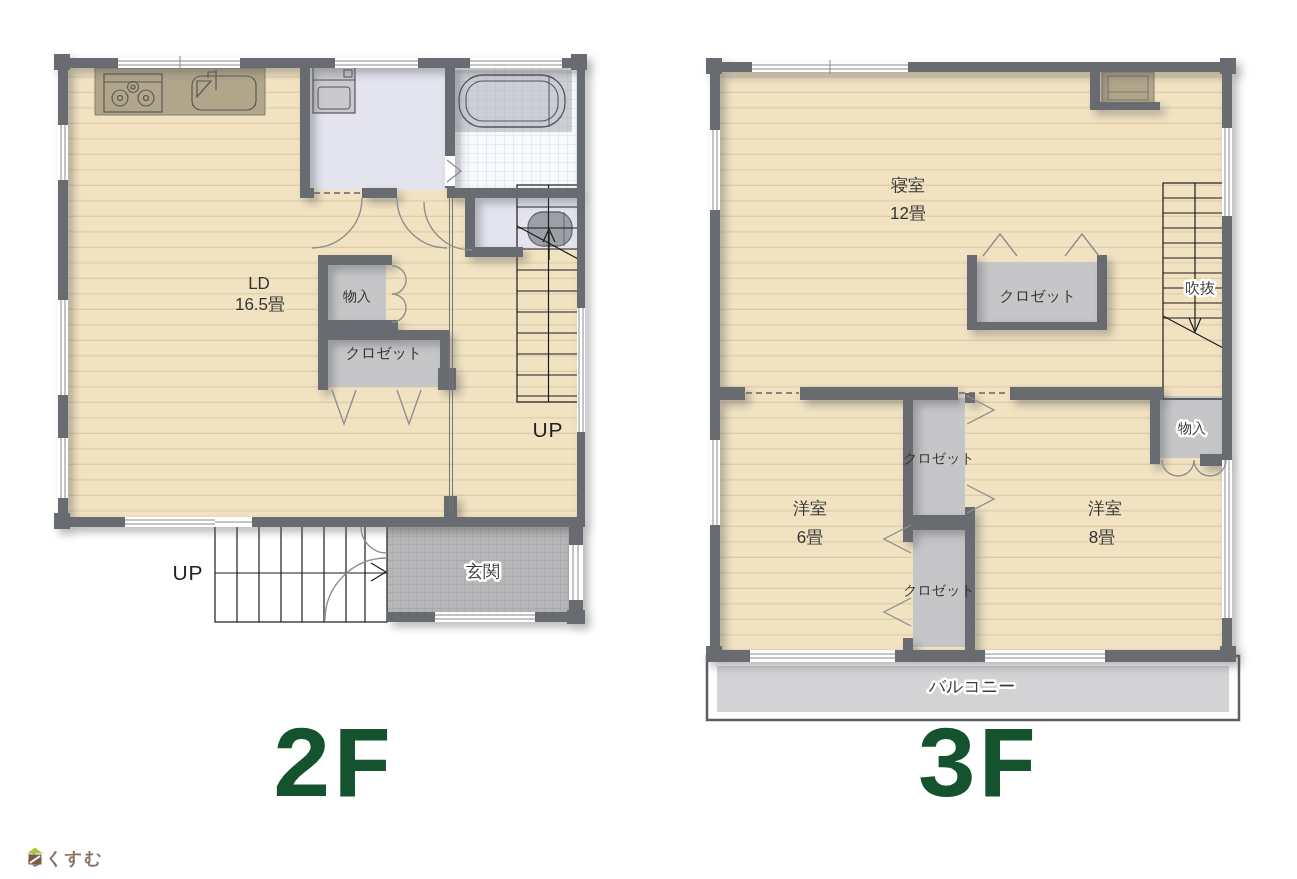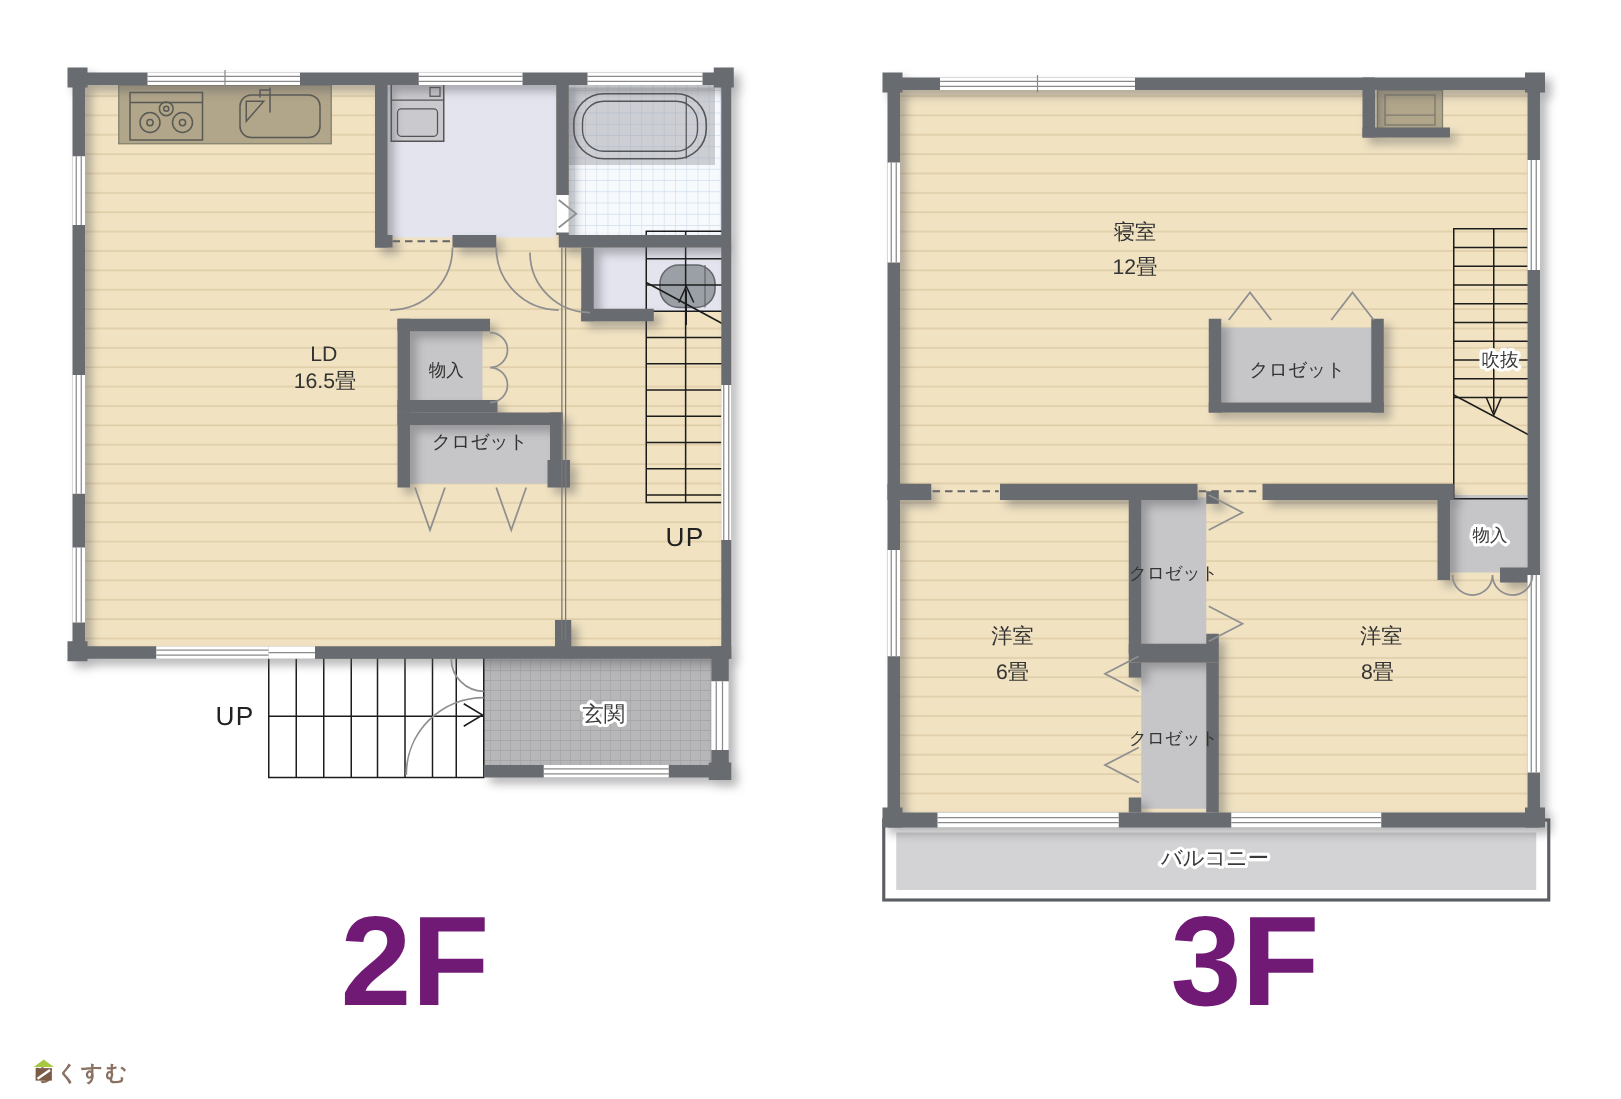--- a/index.html
+++ b/index.html
@@ -4,21 +4,21 @@
 <style>
   html,body{margin:0;padding:0;background:#ffffff;}
   .canvas{position:relative;width:1297px;height:879px;background:#ffffff;overflow:hidden;
           font-family:"Liberation Sans",sans-serif;}
   svg{position:absolute;left:0;top:0;}
   .walls{filter:drop-shadow(5px 5px 4px rgba(90,90,95,.45));}
   .rl{font-family:"Liberation Sans",sans-serif;fill:#333;text-anchor:middle;}
   .halo{stroke:#ffffff;stroke-width:5px;paint-order:stroke;stroke-linejoin:round;fill:#3a3a3a;}
   .up{font-family:"Liberation Sans",sans-serif;fill:#222;text-anchor:middle;letter-spacing:1px;}
   .floor-tag{position:absolute;top:716px;width:200px;height:110px;line-height:106px;text-align:center;
-             font-family:Liberation Sans, sans-serif;font-weight:bold;font-size:102px;color:#701a75;}
+             font-family:Liberation Mono, monospace;font-weight:bold;font-size:102px;color:#14532d;}
   .logo{position:absolute;left:26px;top:847px;display:flex;align-items:center;gap:6px;
         color:#8a7161;font-size:17px;font-weight:bold;letter-spacing:2px;}
   .doorarc{fill:none;stroke:#8f8f8f;stroke-width:1.4;}
   .stair{fill:none;stroke:#1c1c1c;stroke-width:1.2;}
   .winline{stroke:#8a8a8a;stroke-width:1;}
   .thin{stroke:#777;stroke-width:1;}
   .dash{stroke:#666;stroke-width:1.5;stroke-dasharray:6 4;}
 </style>
 </head>
 <body>
@@ -327,21 +327,21 @@
     <text class="rl" x="939" y="595" font-size="14">クロゼット</text>
     <text class="rl" x="810" y="514" font-size="17">洋室</text>
     <text class="rl" x="810" y="543" font-size="17">6畳</text>
     <text class="rl" x="1105" y="514" font-size="17">洋室</text>
     <text class="rl" x="1102" y="543" font-size="17">8畳</text>
     <text class="rl halo" x="972" y="692" font-size="17">バルコニー</text>
   </g>
 </svg>
 
 <div class="floor-tag" style="left:232px;">2F</div>
-<div class="floor-tag" style="left:896px;">3F</div>
+<div class="floor-tag" style="left:877px;">3F</div>
 
 <div class="logo">
   <svg width="18" height="18" viewBox="0 0 18 18">
     <polygon points="9,0.5 17,6.5 1,6.5" fill="#a6c93f"></polygon>
     <rect x="2.5" y="7.5" width="13" height="10" fill="#7b5c47"></rect>
     <line x1="4" y1="16" x2="14" y2="9" stroke="#ffffff" stroke-width="2"></line>
   </svg>
   <span>らくすむ</span>
 </div>
 

